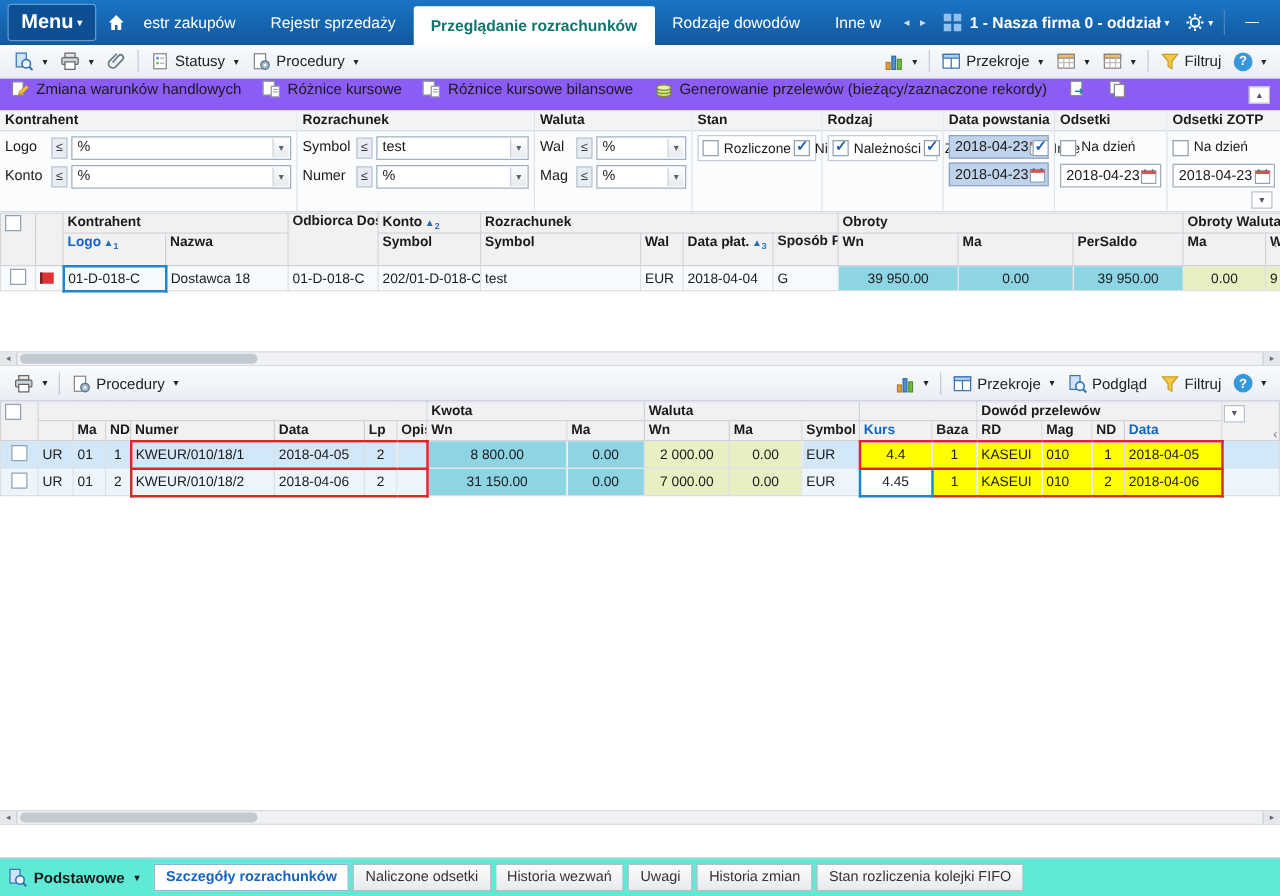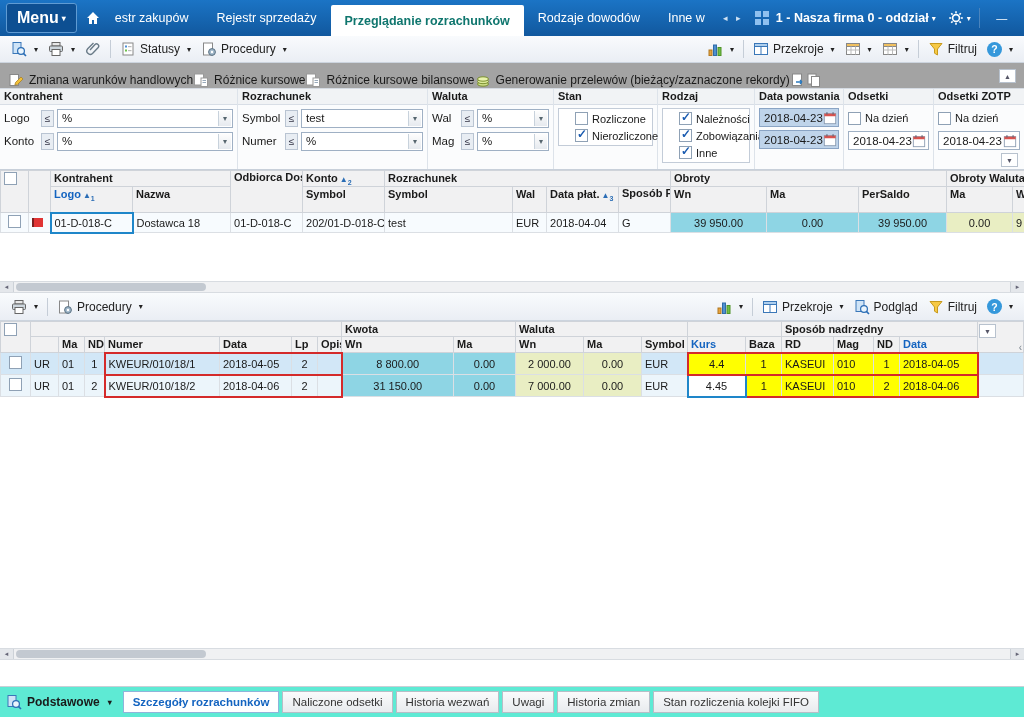--- a/index.html
+++ b/index.html
@@ -29,41 +29,41 @@
 .wb-max::before{content:"❑";font-size:11px}
 
 .toolbar{position:absolute;left:0;width:100%;background:linear-gradient(#f9fbfd,#eaeef4);border-bottom:1px solid #ccd4de;display:flex;align-items:center;padding:0 6px}
 .toolbar.t1{top:36px;height:27px}
 .toolbar.t2{top:293px;height:28px}
 .tbtn{display:flex;align-items:center;gap:4px;padding:2px 5px;border-radius:2px;white-space:nowrap;font-size:12px;color:#222}
 .tsep{width:1px;height:18px;background:#c5cdd7;margin:0 4px}
 .spacer{flex:1}
 .help-ico{width:15px;height:15px;border-radius:50%;background:#3598db;color:#fff;font-weight:bold;font-size:10.5px;display:flex;align-items:center;justify-content:center}
 
-.actionbar{position:absolute;top:63px;left:0;width:100%;height:26px;background:#a3a3a3;border-bottom:1px solid #d5dbe3;display:flex;align-items:flex-end;padding:0 8px;gap:0}
+.actionbar{position:absolute;top:63px;left:0;width:100%;height:26px;background:#8b5cf6;border-bottom:1px solid #d5dbe3;display:flex;align-items:flex-start;padding:0 8px;gap:16px}
 .abtn{display:flex;align-items:center;gap:5px;font-size:12px;white-space:nowrap}
 .sq-btn{width:17px;height:14px;border:1px solid #b8c2ce;background:#fff;display:flex;align-items:center;justify-content:center;color:#556;font-size:7px}
 .collapse-up{position:absolute;right:8px;top:69px}
 .collapse-up::before{content:"▲";font-size:7px}
 .filter-collapse{position:absolute;right:6px;top:153px}
 .filter-collapse::before{content:"▼";font-size:7px}
 .lg-collapse{position:absolute;right:28px;top:324px}
 .lg-collapse::before{content:"▼";font-size:7px}
 
 .filterbar{position:absolute;top:89px;left:0;width:100%;height:81px;background:#fbfcfd;border-bottom:1px solid #c8d0da;display:flex}
 .fcol{border-right:1px solid #dde3ea}
 .fhead{height:16px;background:#f1f3f5;border-bottom:1px solid #d8dee6;font-weight:bold;font-size:11px;padding:1px 4px;white-space:nowrap;overflow:hidden}
 .fbody{padding:3px 4px;display:flex;flex-direction:column;gap:3px}
 .frow{display:flex;align-items:center;height:20px;gap:3px}
 .flabel{font-size:11.5px;flex:none}
 .fop{flex:none;width:13px;height:17px;background:#e8edf3;border:1px solid #b9c4d2;color:#334;font-size:10px;display:flex;align-items:center;justify-content:center}
 .fsel{flex:1;height:19px;background:#fff;border:1px solid #9fb0c4;display:flex;align-items:center;padding-left:4px;font-size:11.5px;position:relative;overflow:hidden}
 .sel-caret{position:absolute;right:1px;top:1px;bottom:1px;width:13px;display:flex;align-items:center;justify-content:center;color:#56666f;font-size:8px;background:linear-gradient(#fdfdfd,#e6eaef);border-left:1px solid #c8d2dc}
 .sel-caret::before{content:"▾"}
-.cbpanel{background:#fff;border:1px solid #c3ccd8;padding:2px 16px;display:flex;flex-direction:column;gap:2px}
+.cbpanel{background:#fff;border:1px solid #c3ccd8;padding:2px 3px;display:flex;gap:2px}
 .cbrow{display:flex;align-items:center;gap:4px;height:15px;font-size:11px;white-space:nowrap}
 .cb{width:13px;height:13px;background:#fff;border:1px solid #8fa1b5;flex:none;position:relative;display:inline-block}
 .cb.checked::before{content:"✓";position:absolute;left:1px;top:-3px;font-size:12px;font-weight:bold;color:#1a5bb0}
 .fdate{height:19px;border:1px solid #9fb0c4;background:#fff;display:flex;align-items:center;justify-content:space-between;padding:0 2px 0 4px;font-size:11.5px;white-space:nowrap}
 .fdate.hl{background:#bfd4ea;border-color:#8aa4c4}
 
 .ug-area{position:absolute;top:170px;left:0;width:100%;height:111px;background:#fff;overflow:hidden}
 .lg-area{position:absolute;top:321px;left:0;width:100%;height:327px;background:#fff;overflow:hidden}
 table.grid{border-collapse:collapse;table-layout:fixed;width:1024px;font-size:11px}
 .grid th,.grid td{border:1px solid #dbdfe4;overflow:hidden;white-space:nowrap;padding:0 3px}
@@ -654,21 +654,21 @@
           <col style="width:78px">
           <col>
       </colgroup>
       <thead>
         <tr class="grow">
           <th rowspan="2" class="chk"><span class="cb"></span></th>
           <th colspan="7"></th>
           <th colspan="2">Kwota</th>
           <th colspan="3">Waluta</th>
           <th colspan="2"></th>
-          <th colspan="4">Sposób nadrzędny</th>
+          <th colspan="4">Dowód przelewów</th>
           <th rowspan="2"></th>
         </tr>
         <tr class="gcol">
           <th></th>
           <th>Ma</th>
           <th>ND</th>
           <th>Numer</th>
           <th>Data</th>
           <th>Lp</th>
           <th>Opis</th>

